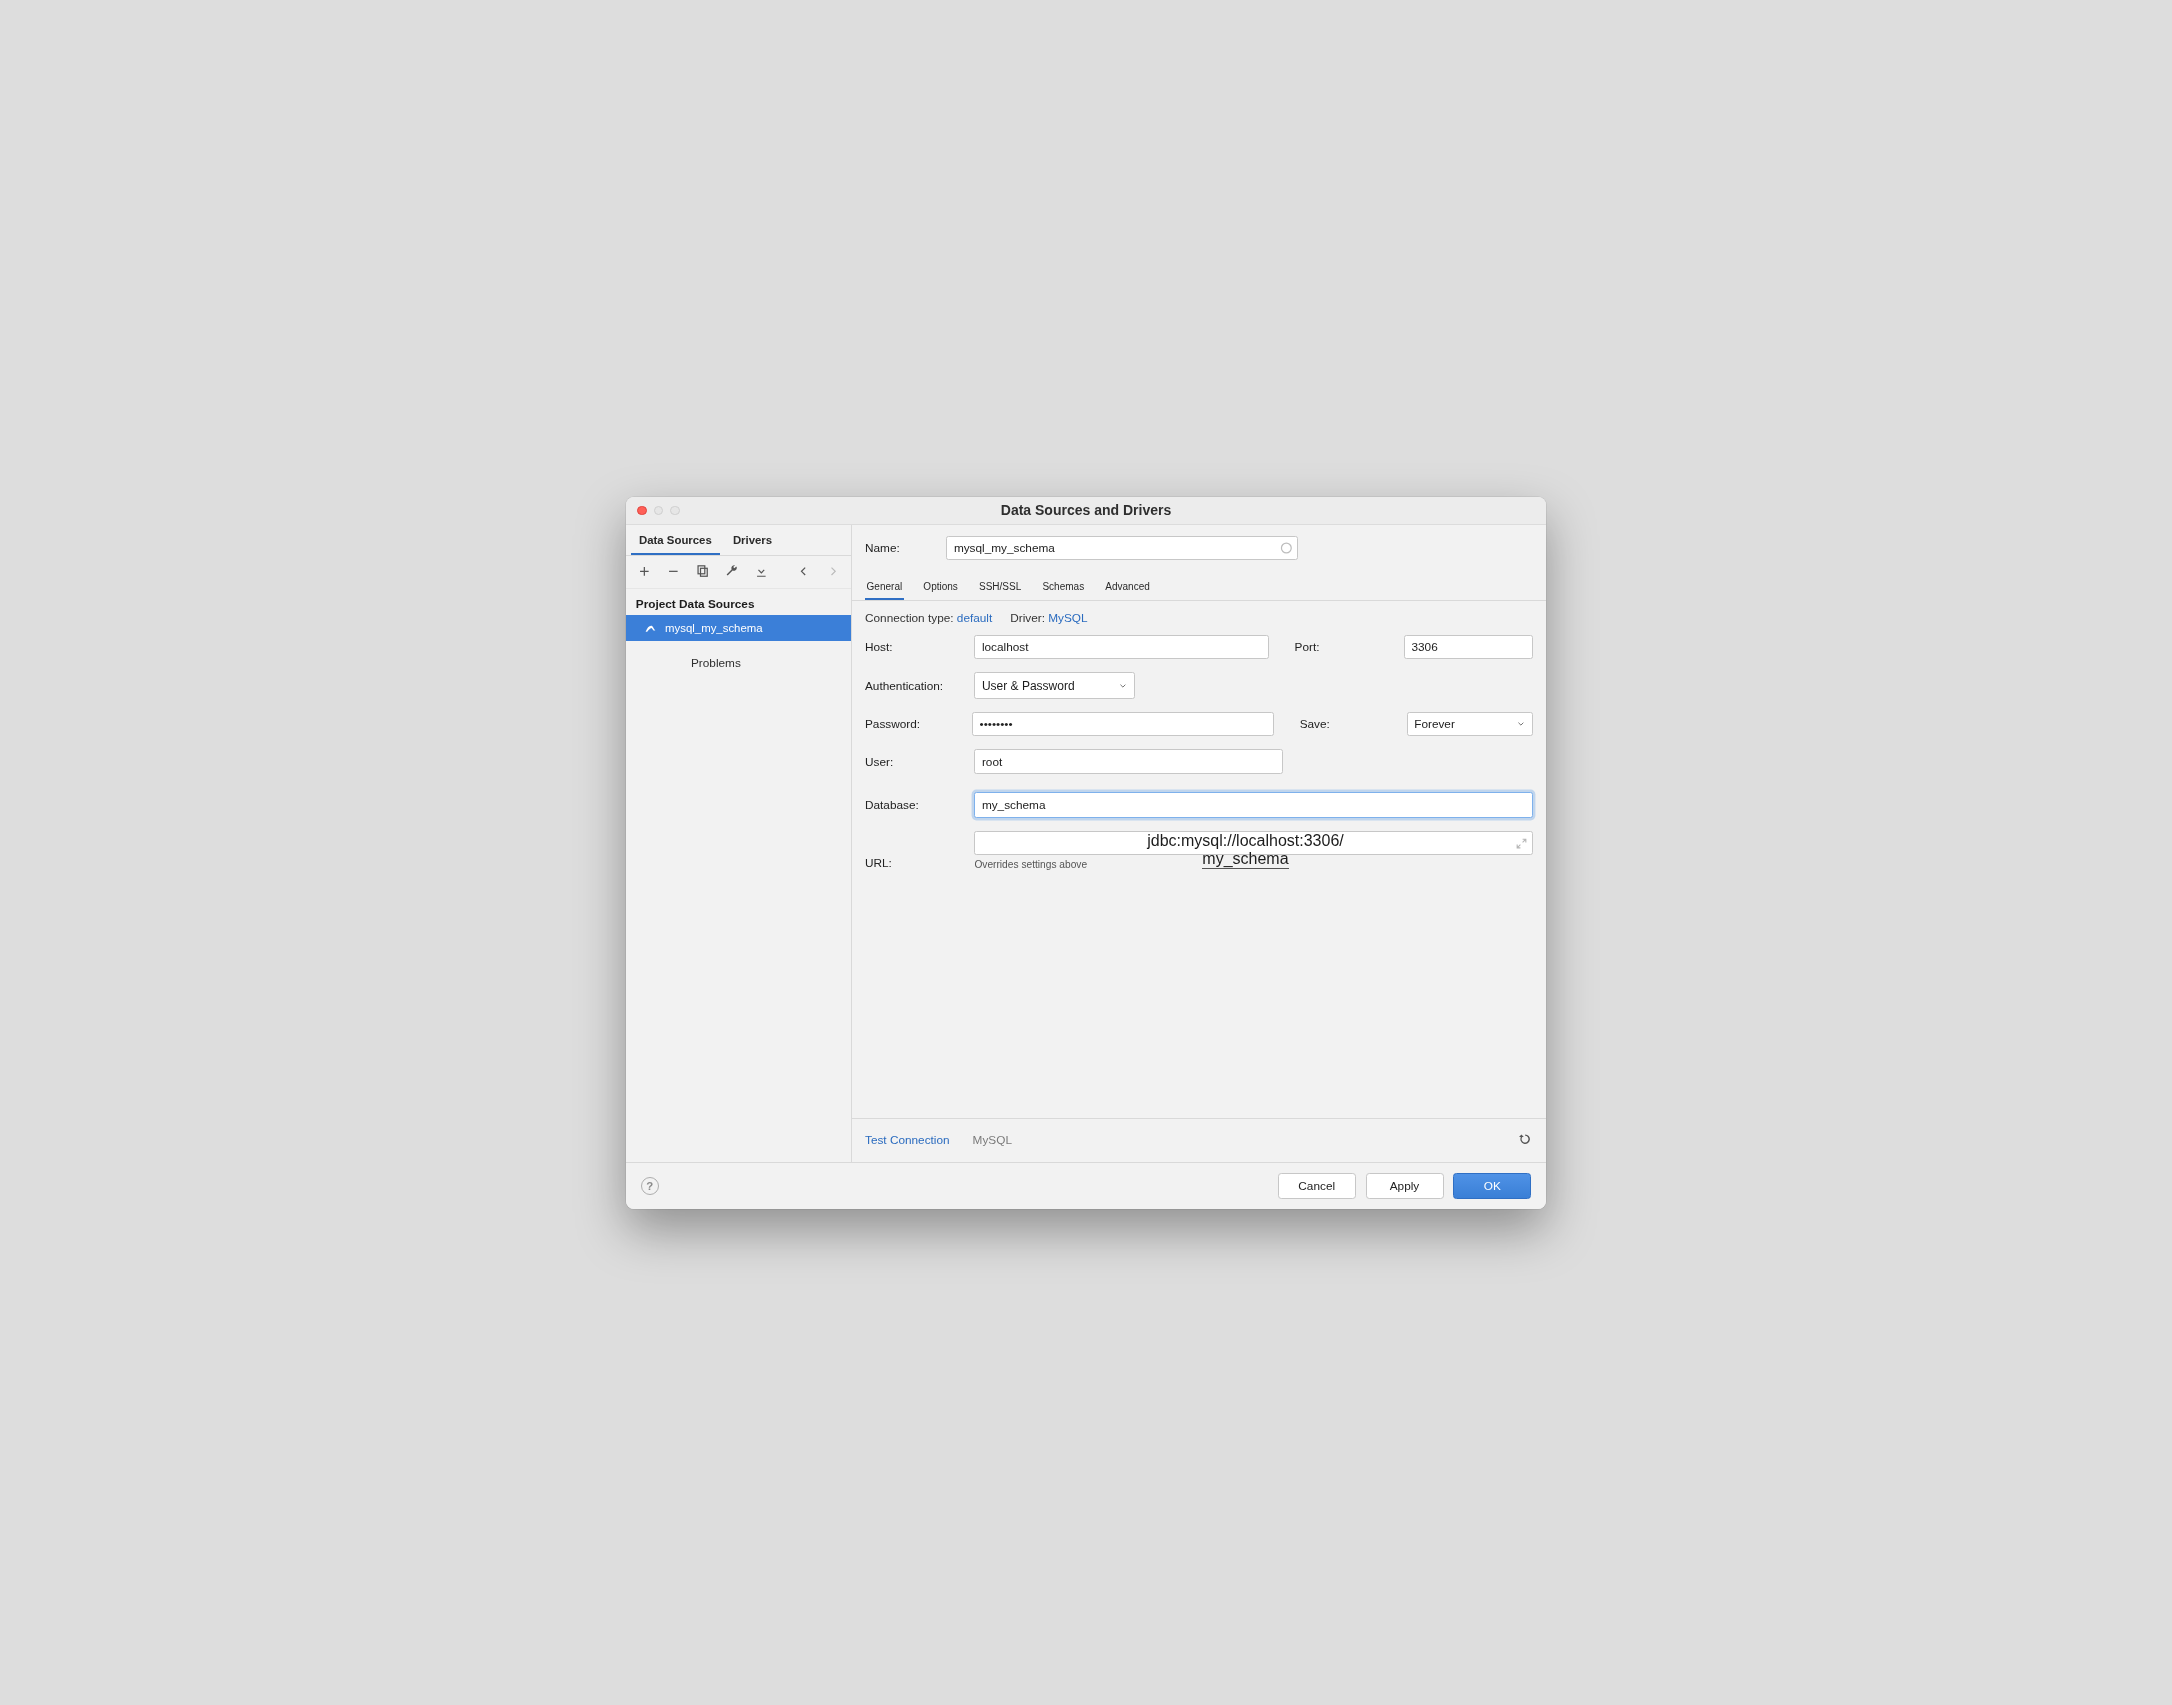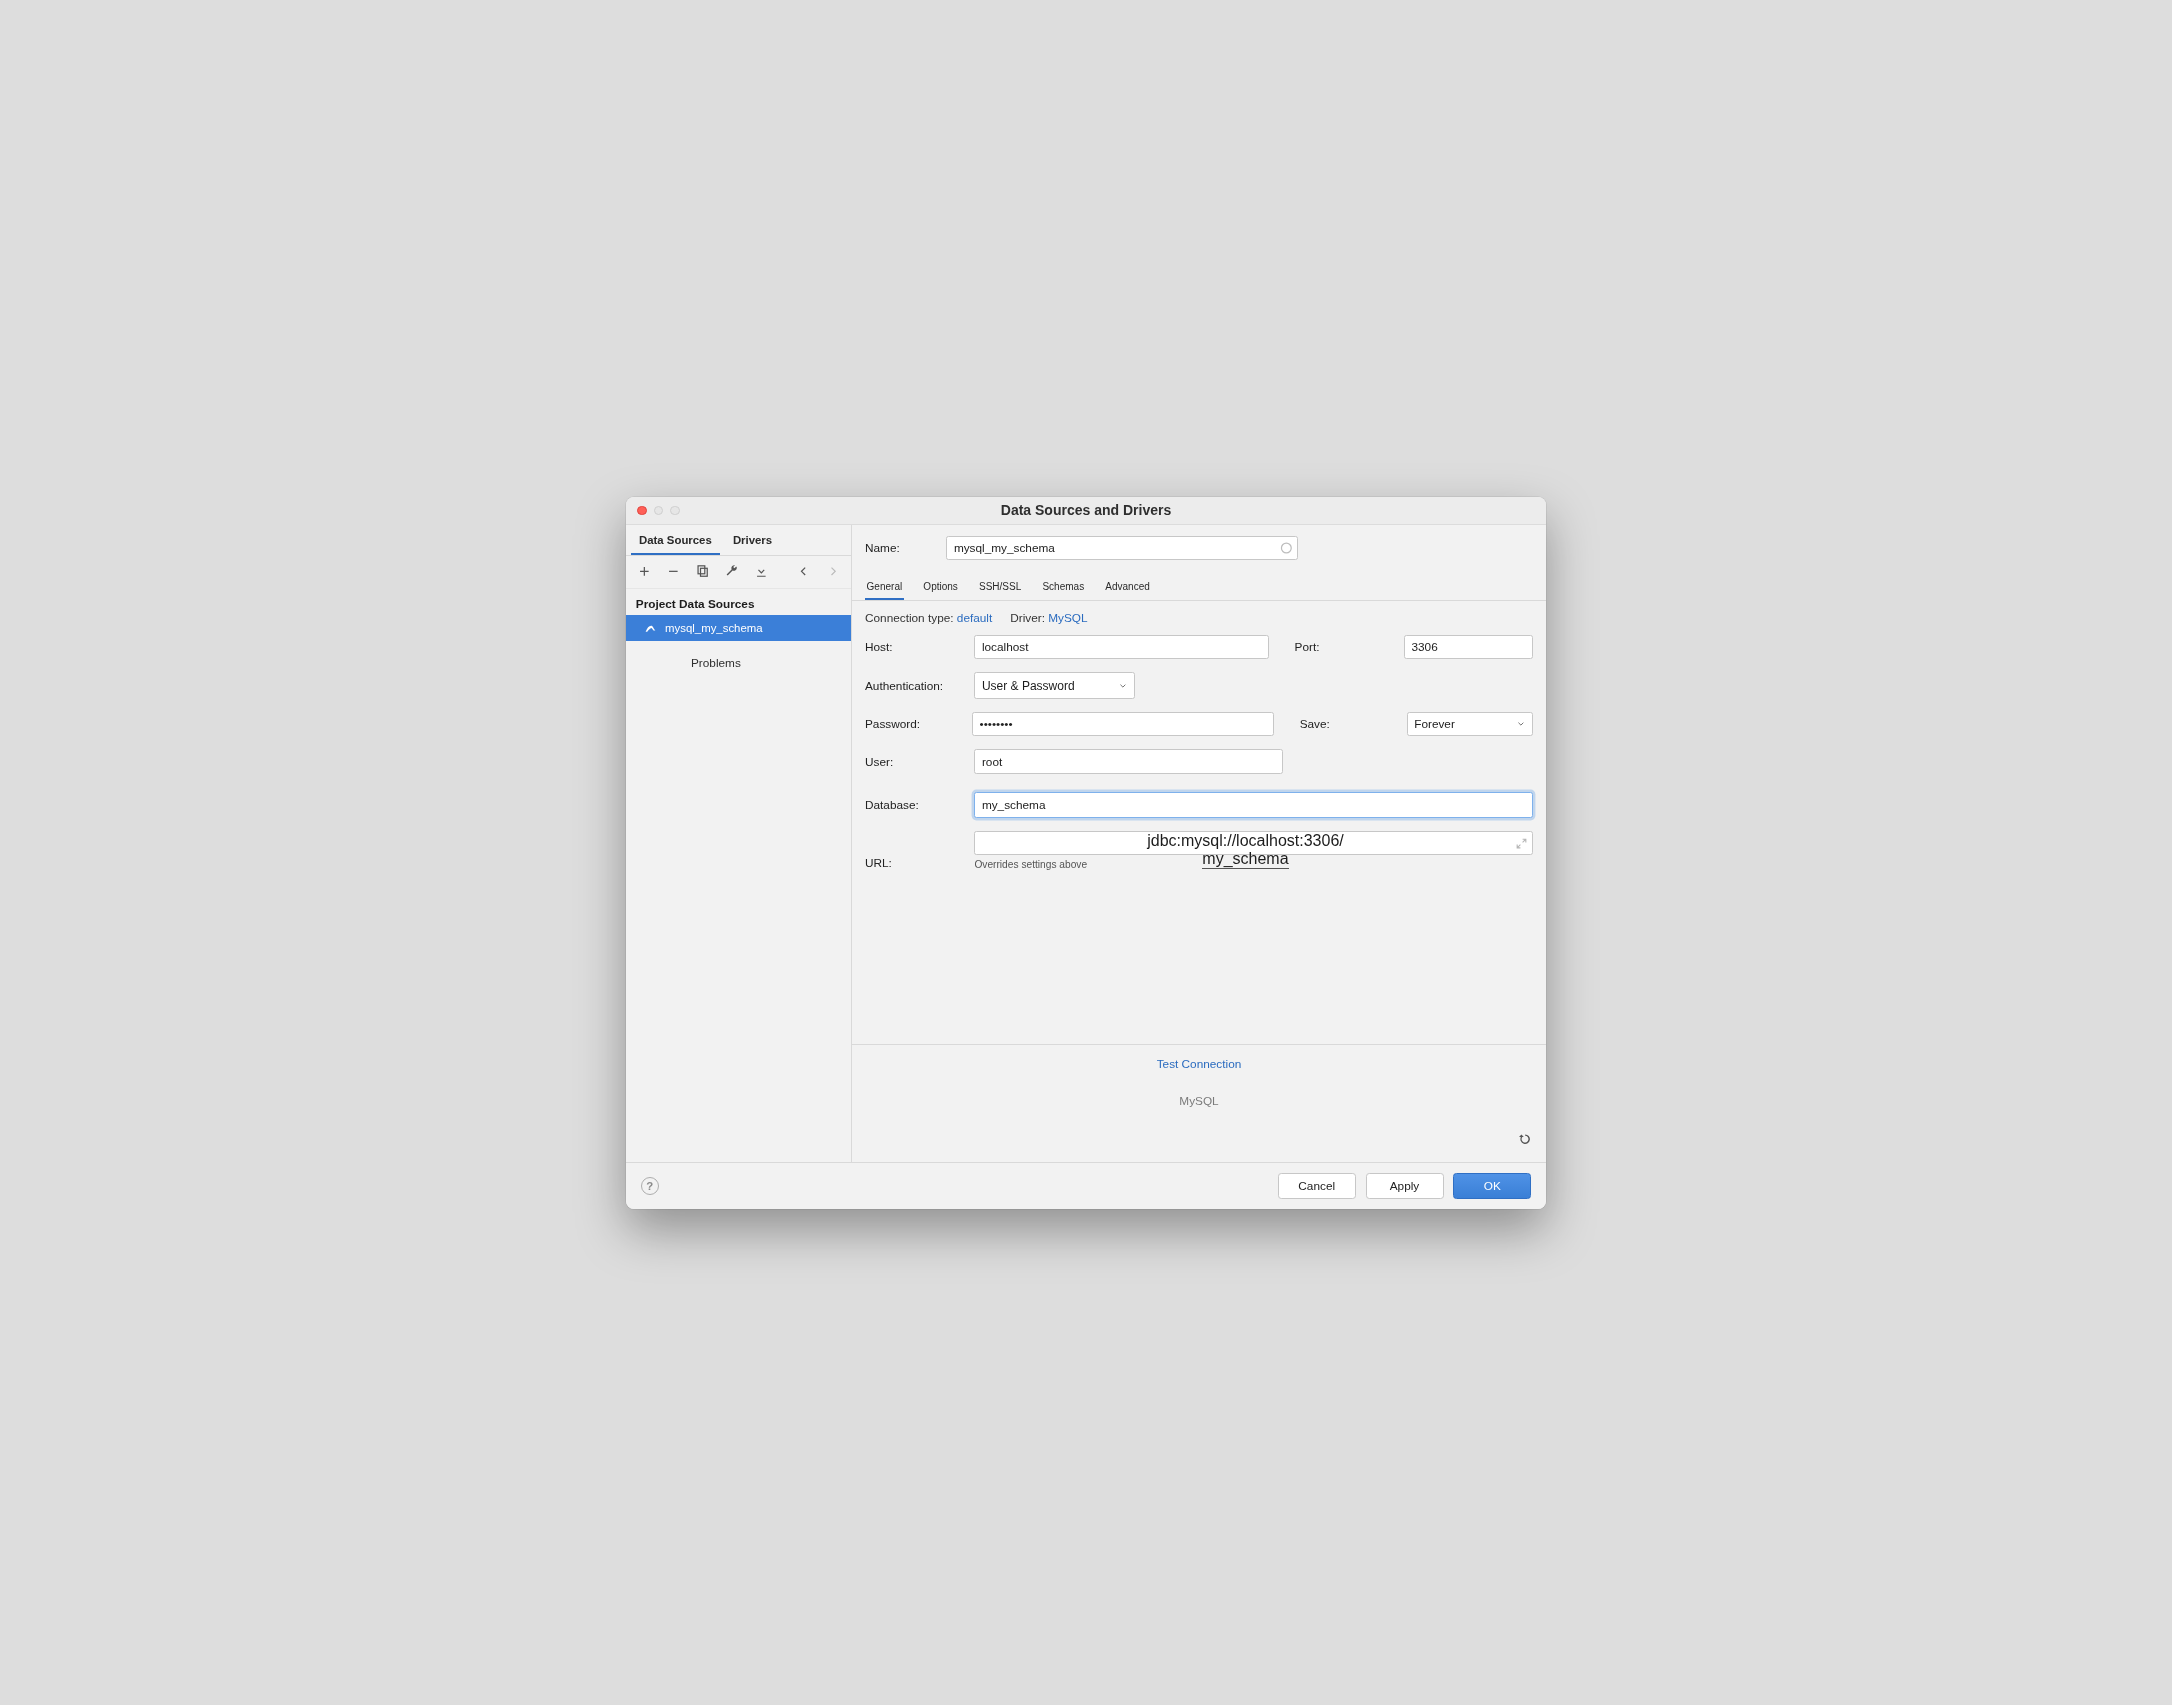--- a/index.html
+++ b/index.html
@@ -135,21 +135,21 @@
   .db-input input{border:0.8px solid var(--focus-ring);box-shadow:0 0 0 2.4px rgba(99,160,230,.35);height:26px;}
   .url-wrap{flex:1;position:relative;}
   .url-field{height:24.4px;border:0.8px solid var(--border);border-radius:2.4px;background:var(--white);padding:0 23px 0 6.5px;display:flex;align-items:center;font-size:16px;flex-direction:column;}
   .url-field .us{border-bottom:0.8px solid #555;}
   .url-hint{font-size:10.2px;color:#555;margin-top:3.3px;}
   .expand-ic{position:absolute;right:4.9px;top:5.7px;width:13px;height:13px;color:#9a9a9a;cursor:pointer;}
 
   
   .main-bottom{
     margin-top:auto;border-top:0.8px solid var(--border-light);
-    padding:11.4px 13px;display:flex;align-items:center;gap:23px;font-size:11.8px;flex-direction:column;
+    padding:11.4px 13px;display:flex;align-items:center;gap:23px;font-size:11.8px;
   }
   .main-bottom .test{color:var(--link);cursor:pointer;}
   .main-bottom .drv{color:#7a7a7a;}
   .main-bottom .revert{margin-left:auto;color:#555;cursor:pointer;}
 
   .footer{
     height:47px;border-top:0.8px solid var(--border-light);
     display:flex;align-items:center;padding:0 14.7px;gap:9.8px;background:var(--panel);
   }
   .help{

